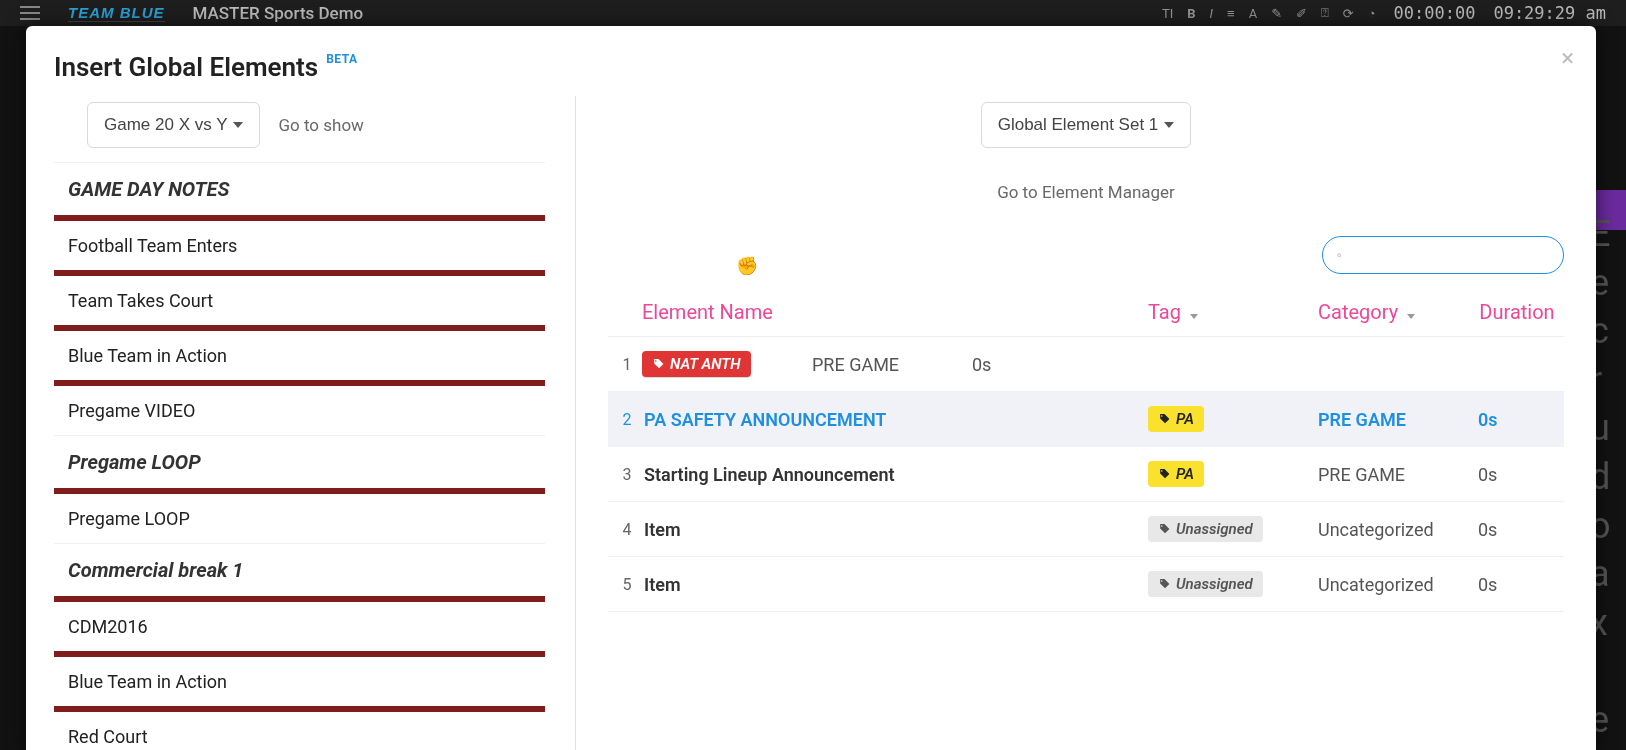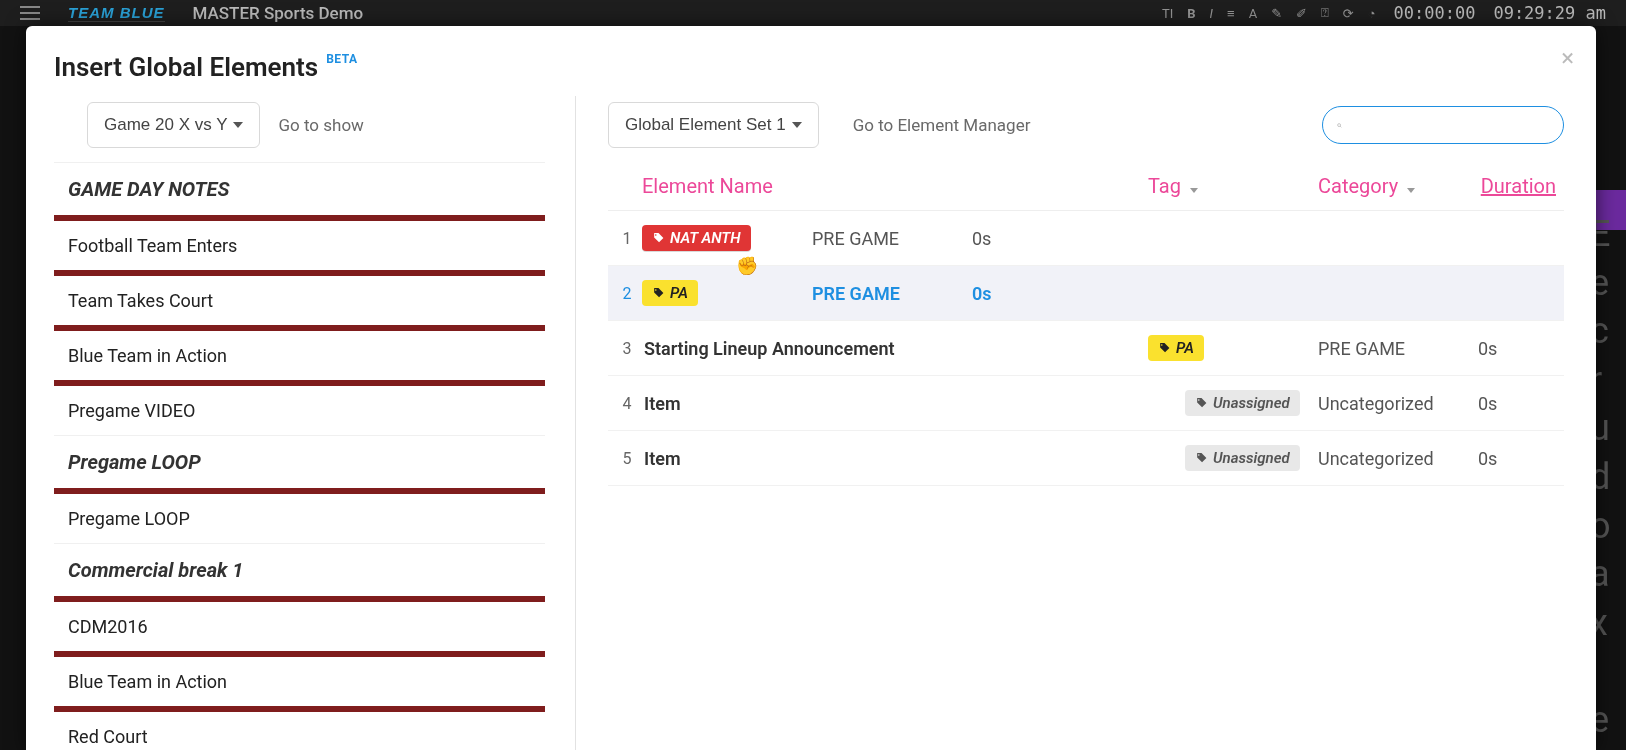--- a/index.html
+++ b/index.html
@@ -66,21 +66,21 @@
   .dropdown-btn{
     display:inline-flex;align-items:center;gap:6px;border:1px solid #d9d9d9;border-radius:6px;
     padding:12px 16px;font-size:17px;color:#444;background:#fff;cursor:pointer;
   }
   .caret-down{
     width:0;height:0;border-left:5px solid transparent;border-right:5px solid transparent;border-top:6px solid #555;display:inline-block;
   }
   .link-text{color:#696969;font-size:17px;}
 
   .left-controls{display:flex;align-items:center;gap:18px;margin-bottom:14px;padding-left:33px;}
-  .right-controls{display:flex;align-items:center;gap:34px;margin-bottom:14px;}
+  .right-controls{display:flex;align-items:center;gap:34px;margin-bottom:14px;flex-direction:column;}
 
   .search-box{
     margin-left:auto;width:242px;height:38px;border:1px solid #1e8fe1;border-radius:20px;display:flex;align-items:center;padding:0 14px;color:#aaa;
   }
   .search-box svg{width:15px;height:15px;color:#aaa;margin-right:8px;}
   .search-input{border:none;outline:none;flex:1;font-size:15px;}
 
   .script-list{margin-top:2px;}
   .script-group-header{
     font-style:italic;font-weight:700;color:#333;font-size:20px;padding:14px 14px;border-top:1px solid #f0f0f0;
@@ -89,42 +89,42 @@
     font-size:18px;color:#222;padding:14px 14px;border-top:6px solid #7f1d1d;cursor:pointer;
   }
 
   .tbl-header{
     display:flex;align-items:center;color:#ec4899;font-size:20px;padding:12px 8px 12px 34px;
     border-bottom:1px solid #eee;
   }
   .col-name{flex:1;}
   .col-tag{width:170px;}
   .col-cat{width:160px;}
-  .col-dur{width:78px;text-align:right;text-decoration:underline;}
+  .col-dur{width:78px;text-align:center;}
   .sort-caret{
     width:0;height:0;border-left:4px solid transparent;border-right:4px solid transparent;border-top:5px solid #999;display:inline-block;margin-left:4px;
   }
 
   .tbl-row{
     display:flex;align-items:center;padding:14px 8px 14px 4px;border-bottom:1px solid #f1f1f1;font-size:18px;color:#333;
   }
   .tbl-row.highlight{background:#f1f2f8;}
   .row-num{width:30px;text-align:center;color:#666;font-size:16px;}
   .row-name{flex:1;font-weight:600;padding-left:2px;}
   .row-tag{width:170px;}
   .row-cat{width:160px;color:#555;}
   .row-dur{width:78px;color:#555;}
 
   .tag-pill{
     display:inline-flex;align-items:center;gap:5px;padding:4px 10px;border-radius:4px;font-size:15px;font-weight:600;font-style:italic;
   }
   .tag-pill svg{width:13px;height:13px;}
   .tag-red{background:#e03535;color:#fff;box-shadow:0 1px 0 rgba(0,0,0,.15);}
   .tag-yellow{background:#fae12e;color:#222;}
-  .tag-gray{background:#e8e8e8;color:#555;margin-left:37px;}
+  .tag-gray{background:#e8e8e8;color:#555;}
 
   .row-highlight-text{color:#1e8fe1;}
 
   .cursor-hand{
     position:absolute;left:736px;top:255px;font-size:18px;color:#333;pointer-events:none;
   }
 </style>
 </head>
 <body>
 
@@ -235,20 +235,21 @@
                 <svg viewBox="0 0 24 24" fill="currentColor">
                   <path d="M21 11l-9-9H4v8l9 9 8-8zM7 7a1.5 1.5 0 110-3 1.5 1.5 0 010 3z"></path>
                 </svg>
                 <span>NAT ANTH</span>
               </span></div>
             <div class="row-cat">PRE GAME</div>
             <div class="row-dur">0s</div>
           </div>
           <div class="tbl-row highlight">
             <div class="row-num row-highlight-text">2</div>
+            <div class="row-name row-highlight-text">PA SAFETY ANNOUNCEMENT</div>
             <div class="row-tag"><span class="tag-pill tag-yellow">
                 <svg viewBox="0 0 24 24" fill="currentColor">
                   <path d="M21 11l-9-9H4v8l9 9 8-8zM7 7a1.5 1.5 0 110-3 1.5 1.5 0 010 3z"></path>
                 </svg>
                 <span>PA</span>
               </span></div>
             <div class="row-cat row-highlight-text" style="font-weight: 600;">PRE GAME</div>
             <div class="row-dur row-highlight-text" style="font-weight: 600;">0s</div>
           </div>
           <div class="tbl-row">

